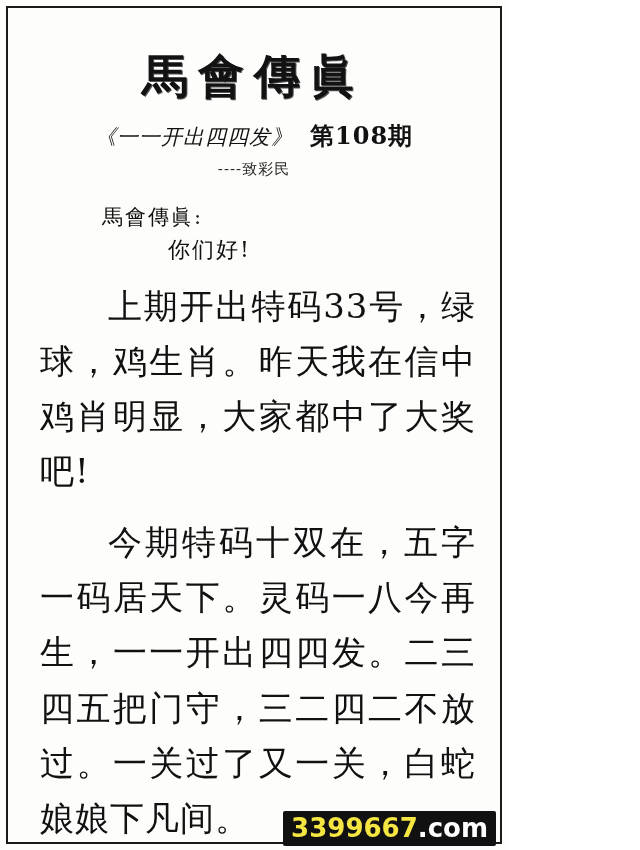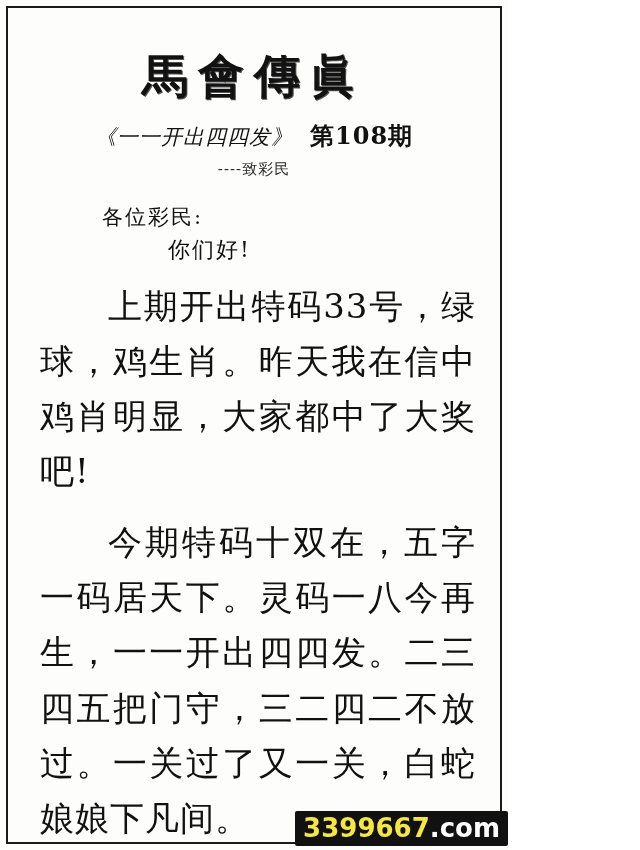--- a/index.html
+++ b/index.html
@@ -132,21 +132,21 @@
     font-size: 17px;
   }
   .result-line .nums {
     font-size: 19px;
     letter-spacing: 2px;
   }
 
   
   .watermark {
     position: absolute;
-    right: 0;
+    right: 12px;
     bottom: 4px;
     background: #111111;
     padding: 4px 8px 5px 8px;
     border-radius: 2px;
     line-height: 1;
   }
   .watermark .wm-num {
     font-family: "DejaVu Sans", sans-serif;
     font-weight: bold;
     font-size: 26px;
@@ -172,21 +172,21 @@
     <div class="title">馬會傳眞</div>
 
     <div class="subtitle-row">
       <span class="seal">《一一开出四四发》</span>
       <span class="issue">第108期</span>
     </div>
 
     <div class="to-line">----致彩民</div>
 
     <div class="letter">
-      <div class="salutation">各位彩民:</div>
+      <div class="salutation">馬會傳眞:</div>
       <div class="greeting">你们好!</div>
       <div class="para">上期开出特码33号，绿球，鸡生肖。昨天我在信中鸡肖明显，大家都中了大奖吧!</div>
       <div class="para verse">今期特码十双在，五字一码居天下。灵码一八今再生，一一开出四四发。二三四五把门守，三二四二不放过。一关过了又一关，白蛇娘娘下凡间。</div>
     </div>
 
     <div class="highlight">六 七 开 彩</div>
 
 
   </div>
 

